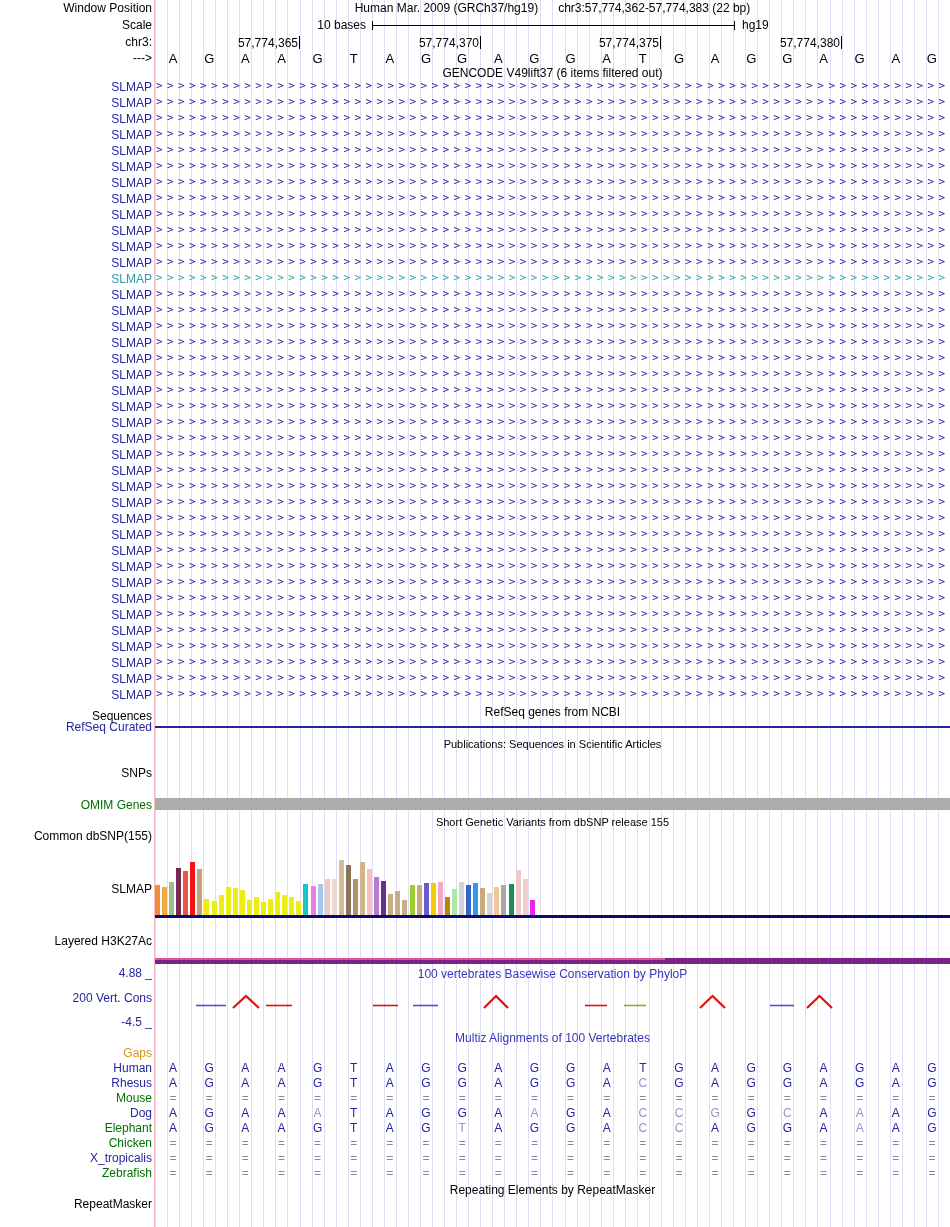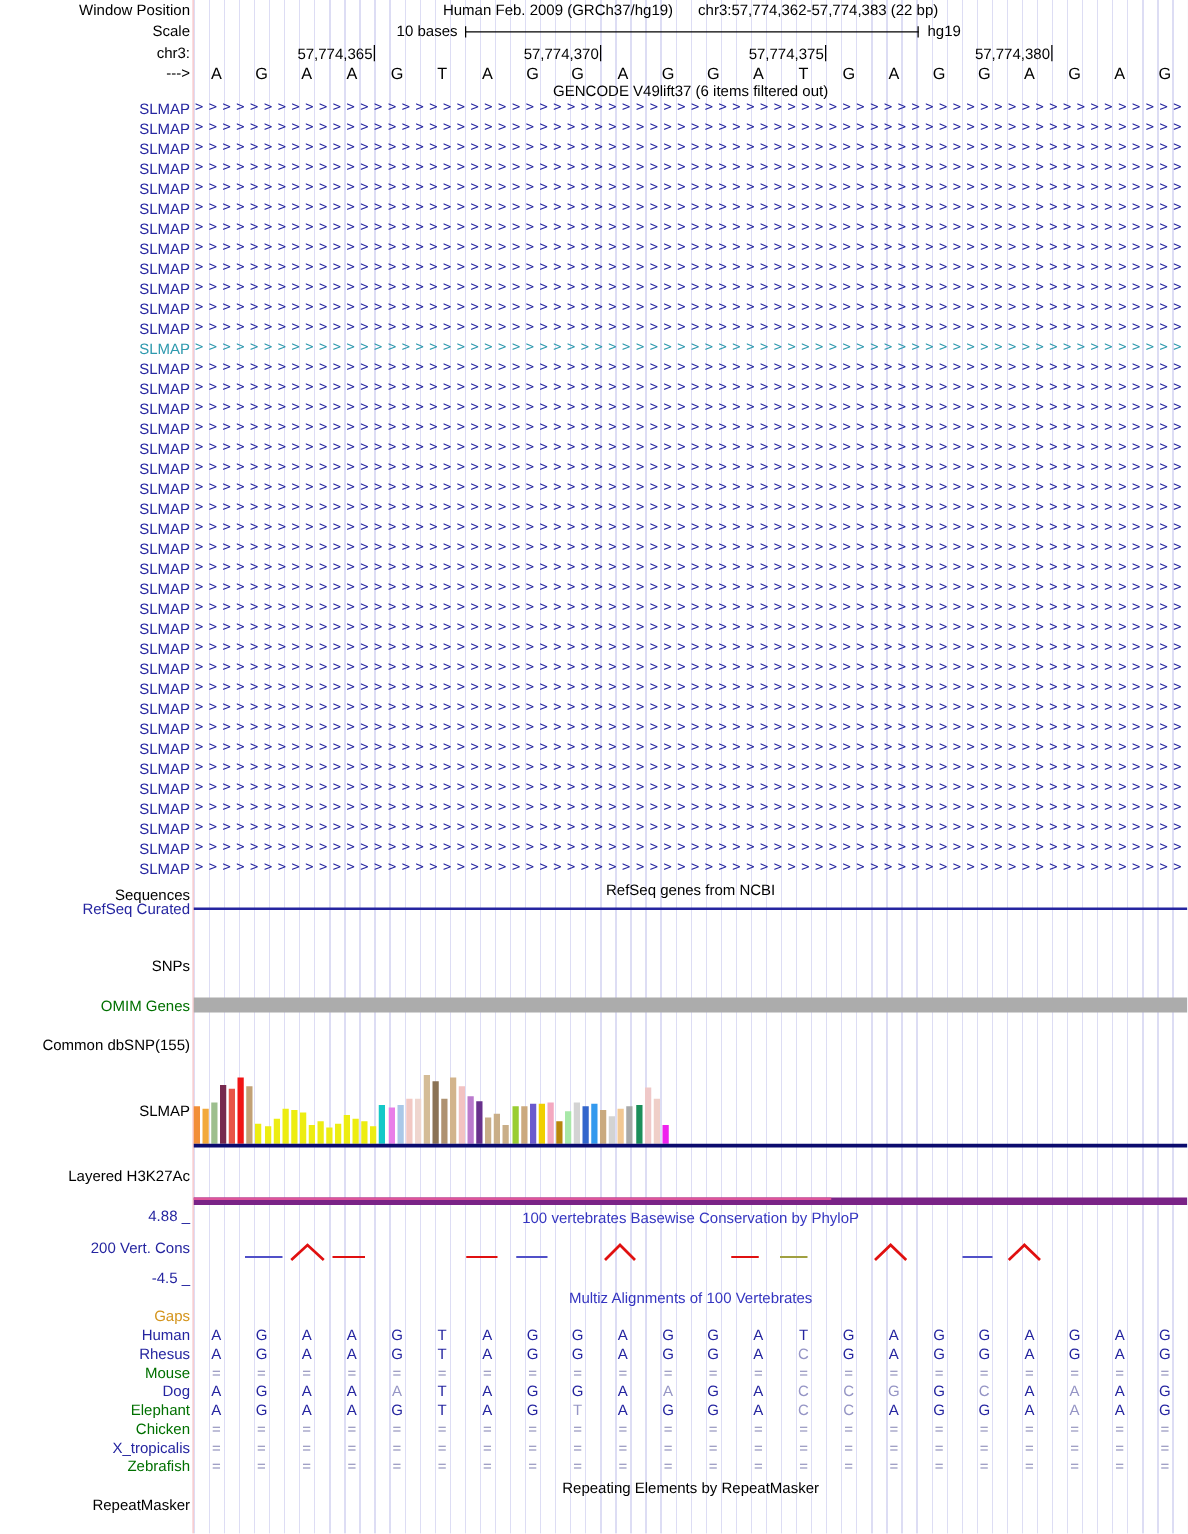--- a/index.html
+++ b/index.html
@@ -22,21 +22,21 @@
 
   <div class="grid"></div>
   <div class="pinkguide"></div>
 
   <div class="lbl" style="top:1px">Window Position</div>
   <div class="lbl" style="top:18px">Scale</div>
   <div class="lbl" style="top:35px">chr3:</div>
   <div class="lbl" style="top:51px">---&gt;</div>
 
   <div class="abs" style="left:155px;top:1px;width:795px;display:flex;justify-content:center;gap:20px;font-size:12px;line-height:14px;">
-    <span>Human Feb. 2009 (GRCh37/hg19)</span>
+    <span>Human Mar. 2009 (GRCh37/hg19)</span>
     <span>chr3:57,774,362-57,774,383 (22 bp)</span>
   </div>
 
   <div class="abs" style="left:240px;top:18px;width:126px;text-align:right;font-size:12px;line-height:14px;">10 bases</div>
   <div class="hline" style="left:372px;top:25px;width:363px;height:1px;"></div>
   <div class="hline" style="left:372px;top:21px;width:1px;height:9px;"></div>
   <div class="hline" style="left:734px;top:21px;width:1px;height:9px;"></div>
   <div class="abs" style="left:742px;top:18px;font-size:12px;line-height:14px;">hg19</div>
 
   <div id="ruler-ticks">
@@ -153,26 +153,28 @@
       <div style="position: absolute; left: 0px; top: 672px; width: 152px; text-align: right; font: 12px / 14px &quot;Liberation Sans&quot;, sans-serif; color: rgb(37, 37, 160);">SLMAP</div>
       <div style="position: absolute; left: 156px; top: 671px; width: 793px; height: 16px; font: 11px &quot;DejaVu Sans Mono&quot;, monospace; overflow: hidden; white-space: nowrap; color: rgb(37, 37, 160); letter-spacing: 4.4px;">&gt;&gt;&gt;&gt;&gt;&gt;&gt;&gt;&gt;&gt;&gt;&gt;&gt;&gt;&gt;&gt;&gt;&gt;&gt;&gt;&gt;&gt;&gt;&gt;&gt;&gt;&gt;&gt;&gt;&gt;&gt;&gt;&gt;&gt;&gt;&gt;&gt;&gt;&gt;&gt;&gt;&gt;&gt;&gt;&gt;&gt;&gt;&gt;&gt;&gt;&gt;&gt;&gt;&gt;&gt;&gt;&gt;&gt;&gt;&gt;&gt;&gt;&gt;&gt;&gt;&gt;&gt;&gt;&gt;&gt;&gt;&gt;&gt;&gt;</div>
       <div style="position: absolute; left: 0px; top: 688px; width: 152px; text-align: right; font: 12px / 14px &quot;Liberation Sans&quot;, sans-serif; color: rgb(37, 37, 160);">SLMAP</div>
       <div style="position: absolute; left: 156px; top: 687px; width: 793px; height: 16px; font: 11px &quot;DejaVu Sans Mono&quot;, monospace; overflow: hidden; white-space: nowrap; color: rgb(37, 37, 160); letter-spacing: 4.4px;">&gt;&gt;&gt;&gt;&gt;&gt;&gt;&gt;&gt;&gt;&gt;&gt;&gt;&gt;&gt;&gt;&gt;&gt;&gt;&gt;&gt;&gt;&gt;&gt;&gt;&gt;&gt;&gt;&gt;&gt;&gt;&gt;&gt;&gt;&gt;&gt;&gt;&gt;&gt;&gt;&gt;&gt;&gt;&gt;&gt;&gt;&gt;&gt;&gt;&gt;&gt;&gt;&gt;&gt;&gt;&gt;&gt;&gt;&gt;&gt;&gt;&gt;&gt;&gt;&gt;&gt;&gt;&gt;&gt;&gt;&gt;&gt;&gt;&gt;</div>
     </div>
 
   <div class="title" style="top:705px">RefSeq genes from NCBI</div>
   <div class="lbl" style="top: 720px; color: rgb(37, 37, 160);">RefSeq Curated</div>
   <div class="abs" style="left: 155px; top: 726px; width: 795px; height: 2px; background: rgb(37, 37, 160);"></div>
 
+  <div class="title small" style="top:737px">Publications: Sequences in Scientific Articles</div>
   <div class="lbl" style="top:709px">Sequences</div>
   <div class="lbl" style="top:766px">SNPs</div>
 
   <div class="lbl" style="top: 798px; color: rgb(0, 112, 0);">OMIM Genes</div>
   <div class="abs" style="left: 155px; top: 798px; width: 795px; height: 12px; background: rgb(172, 172, 172);"></div>
 
+  <div class="title small" style="top:815px">Short Genetic Variants from dbSNP release 155</div>
   <div class="lbl" style="top:829px">Common dbSNP(155)</div>
 
   <div class="lbl" style="top:882px">SLMAP</div>
   <div id="gtex-bars">
       <div style="position: absolute; left: 155px; top: 885px; width: 5px; height: 30px; background: rgb(242, 142, 56);"></div>
       <div style="position: absolute; left: 162px; top: 887px; width: 5px; height: 28px; background: rgb(242, 169, 59);"></div>
       <div style="position: absolute; left: 169px; top: 882px; width: 5px; height: 33px; background: rgb(157, 191, 142);"></div>
       <div style="position: absolute; left: 176px; top: 868px; width: 5px; height: 47px; background: rgb(119, 41, 79);"></div>
       <div style="position: absolute; left: 183px; top: 871px; width: 5px; height: 44px; background: rgb(232, 85, 72);"></div>
       <div style="position: absolute; left: 190px; top: 862px; width: 5px; height: 53px; background: rgb(240, 20, 20);"></div>

